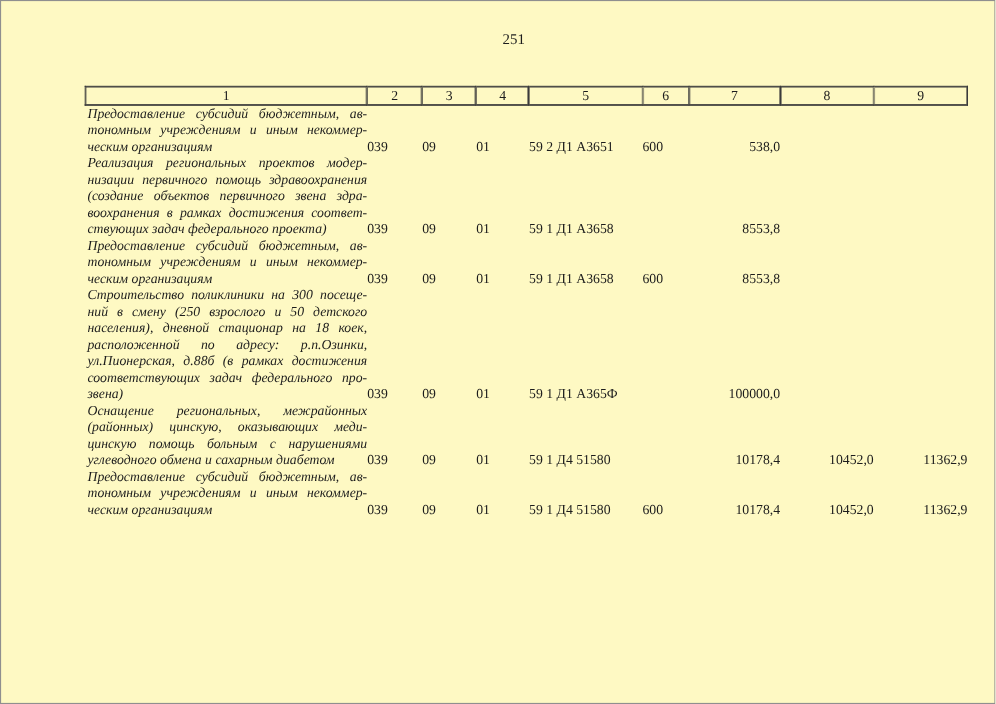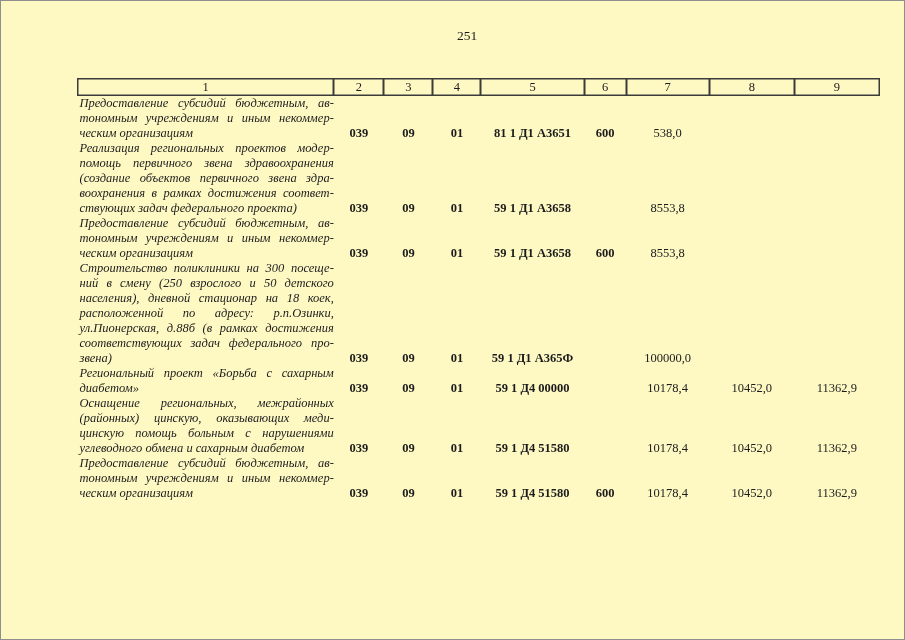--- a/index.html
+++ b/index.html
@@ -57,22 +57,22 @@
   .name-cell .line {
     text-align: justify;
     text-align-last: justify;
     word-spacing: 0.5px;
   }
   .name-cell .line.last {
     text-align: center;
     text-align-last: left;
     word-spacing: normal;
   }
-  td.c-center { text-align: center; font-weight: bold; }
-  td.c-right  { text-align: center; padding-right: 5px; }
+  td.c-center { text-align: left; }
+  td.c-right  { text-align: right; padding-right: 5px; }
 </style>
 </head>
 <body>
 
 <div class="page">
 
   <div class="page-number">251</div>
 
   <table class="budget-table">
     <colgroup>
@@ -102,30 +102,30 @@
     <tbody>
         <tr>
           <td class="name-cell">
             <div class="line">Предоставление субсидий бюджетным, ав-</div>
             <div class="line">тономным учреждениям и иным некоммер-</div>
             <div class="line last">ческим организациям</div>
           </td>
           <td class="c-center">039</td>
           <td class="c-center">09</td>
           <td class="c-center">01</td>
-          <td class="c-center">81 1 Д1 А3651</td>
+          <td class="c-center">59 2 Д1 А3651</td>
           <td class="c-center">600</td>
           <td class="c-right">538,0</td>
           <td class="c-right"></td>
           <td class="c-right"></td>
         </tr>
         <tr>
           <td class="name-cell">
             <div class="line">Реализация региональных проектов модер-</div>
-            <div class="line">помощь первичного звена здравоохранения</div>
+            <div class="line">низации первичного помощь здравоохранения</div>
             <div class="line">(создание объектов первичного звена здра-</div>
             <div class="line">воохранения в рамках достижения соответ-</div>
             <div class="line last">ствующих задач федерального проекта)</div>
           </td>
           <td class="c-center">039</td>
           <td class="c-center">09</td>
           <td class="c-center">01</td>
           <td class="c-center">59 1 Д1 А3658</td>
           <td class="c-center"></td>
           <td class="c-right">8553,8</td>
@@ -161,34 +161,20 @@
           <td class="c-center">09</td>
           <td class="c-center">01</td>
           <td class="c-center">59 1 Д1 А365Ф</td>
           <td class="c-center"></td>
           <td class="c-right">100000,0</td>
           <td class="c-right"></td>
           <td class="c-right"></td>
         </tr>
         <tr>
           <td class="name-cell">
-            <div class="line">Региональный проект «Борьба с сахарным</div>
-            <div class="line last">диабетом»</div>
-          </td>
-          <td class="c-center">039</td>
-          <td class="c-center">09</td>
-          <td class="c-center">01</td>
-          <td class="c-center">59 1 Д4 00000</td>
-          <td class="c-center"></td>
-          <td class="c-right">10178,4</td>
-          <td class="c-right">10452,0</td>
-          <td class="c-right">11362,9</td>
-        </tr>
-        <tr>
-          <td class="name-cell">
             <div class="line">Оснащение региональных, межрайонных</div>
             <div class="line">(районных) цинскую, оказывающих меди-</div>
             <div class="line">цинскую помощь больным с нарушениями</div>
             <div class="line last">углеводного обмена и сахарным диабетом</div>
           </td>
           <td class="c-center">039</td>
           <td class="c-center">09</td>
           <td class="c-center">01</td>
           <td class="c-center">59 1 Д4 51580</td>
           <td class="c-center"></td>

